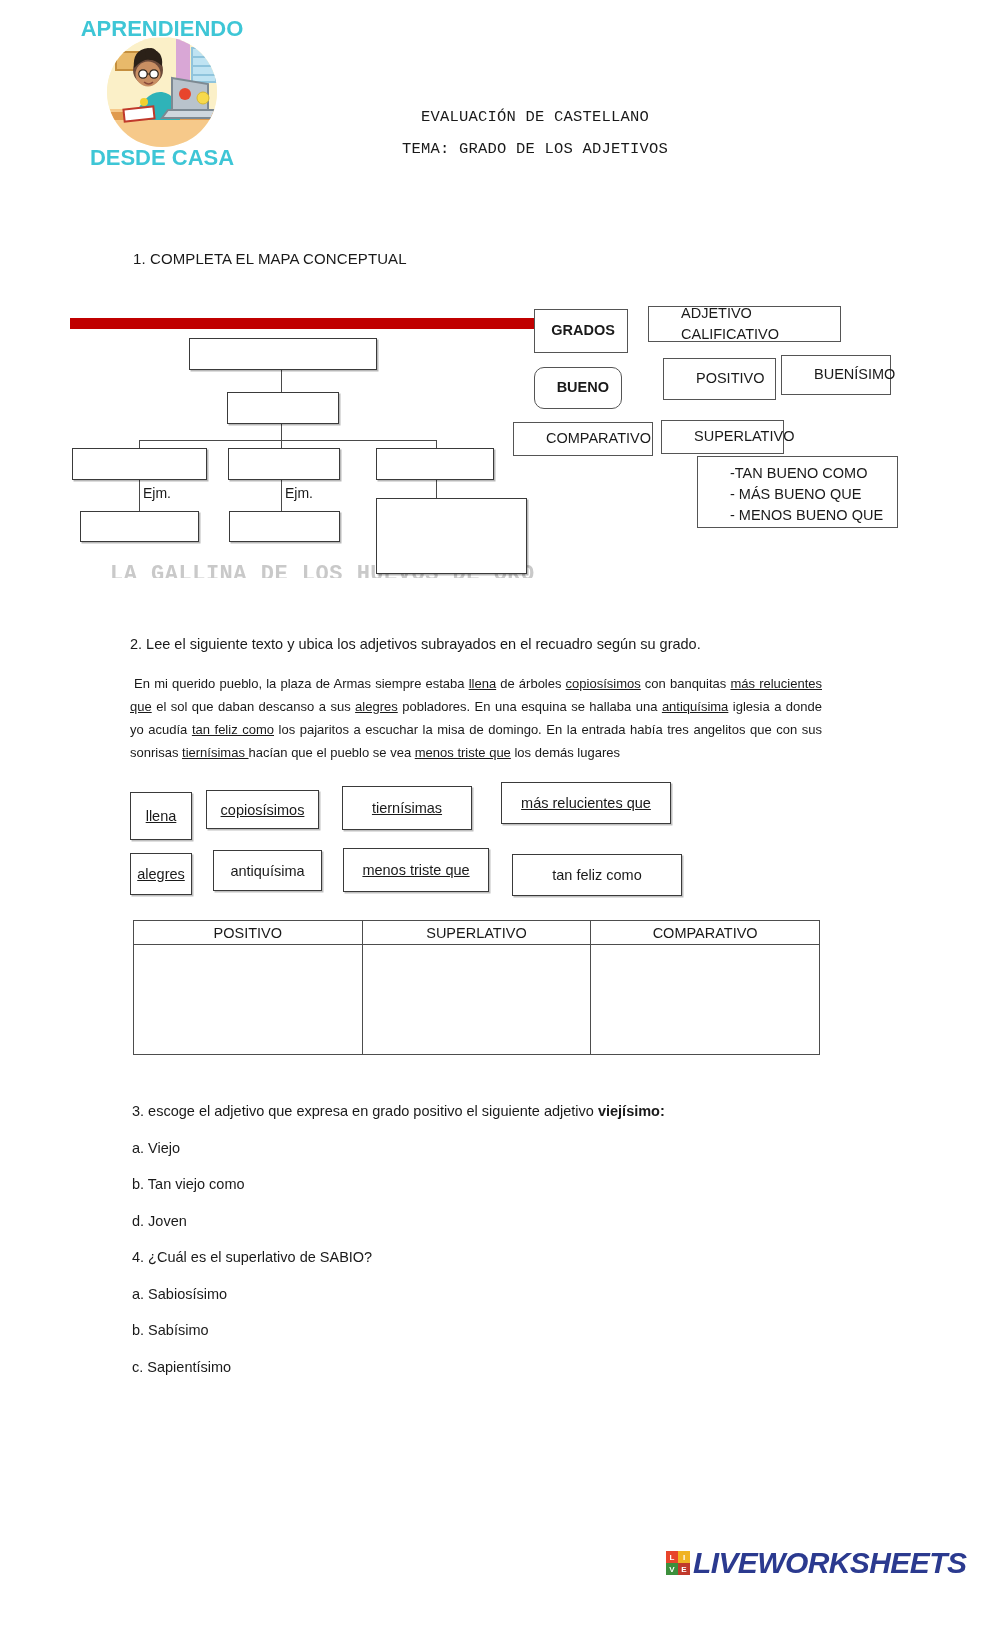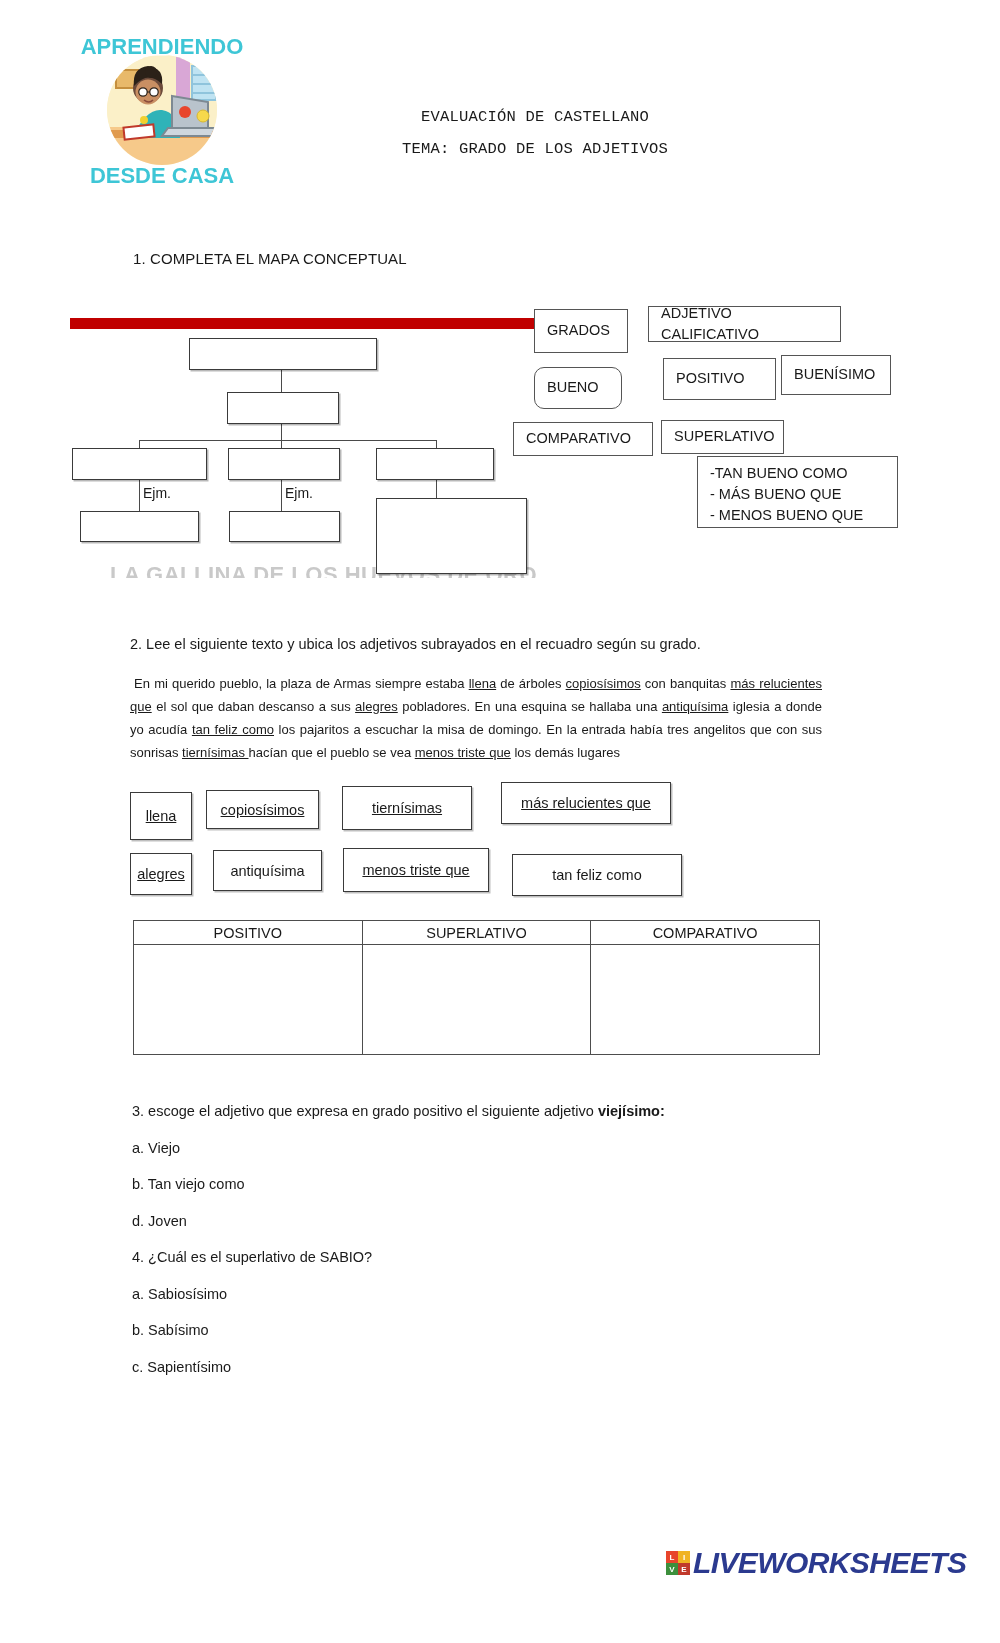--- a/index.html
+++ b/index.html
@@ -8,48 +8,48 @@
     width:1000px; height:1643px;
     background:#ffffff;
     font-family:"Liberation Sans", sans-serif;
     color:#1a1a1a;
     position:relative;
     overflow:hidden;
   }
   .abs { position:absolute; }
 
   
-  .logo-wrap { left:72px; top:26px; width:180px; height:165px; }
+  .logo-wrap { left:72px; top:8px; width:180px; height:165px; }
   .logo-svg { display:block; width:180px; height:165px; }
 
   
   .hdr { left:300px; top:108px; width:470px; text-align:center;
          font-size:15.5px; letter-spacing:.2px; }
   .hdr div { margin-bottom:14px;font-family:Liberation Mono, monospace; }
 
   
   .q1-title { left:133px; top:250px; font-size:15px; letter-spacing:.1px; }
 
   
   .map-zone { left:0px; top:300px; width:1000px; height:290px; }
   .redbar { position:absolute; left:70px; top:18px; width:470px; height:11px;
             background:#C00000; }
   .cbox { position:absolute; border:1px solid #3a3a3a; background:#fff;
           font-size:14.5px; display:flex; align-items:center;
           box-shadow:1.5px 1.5px 0 rgba(0,0,0,.28); }
-  .cbox.plain { box-shadow:none; border-color:#555; }
+  .cbox.plain { box-shadow:none; border-color:#555;padding-left:20px; }
   .cbox .pad { padding:0 12px; white-space:pre-line; line-height:1.45; }
-  .cbox.center { justify-content:flex-start; }
+  .cbox.center { justify-content:flex-end;font-weight:bold; }
   .conn { position:absolute; background:#4a4a4a; }
   .ejm { position:absolute; font-size:14px; }
 
   
   .ghost { position:absolute; left:110px; top:262px; width:430px;
            font-size:22px; font-weight:bold; color:#c9c9c9;
-           letter-spacing:.5px; overflow:hidden; height:16px; }
+           letter-spacing:.5px; overflow:hidden; height:16px;font-family:Liberation Mono, monospace; }
 
   
   .q2-title { left:130px; top:636px; font-size:14.5px; }
   .para { left:130px; top:672px; width:692px; font-size:13px;
           line-height:23px; text-align:justify; }
   .u { text-decoration:underline; }
 
   
   .chip { position:absolute; border:1px solid #3a3a3a; background:#fff;
           display:flex; align-items:center; justify-content:center;

